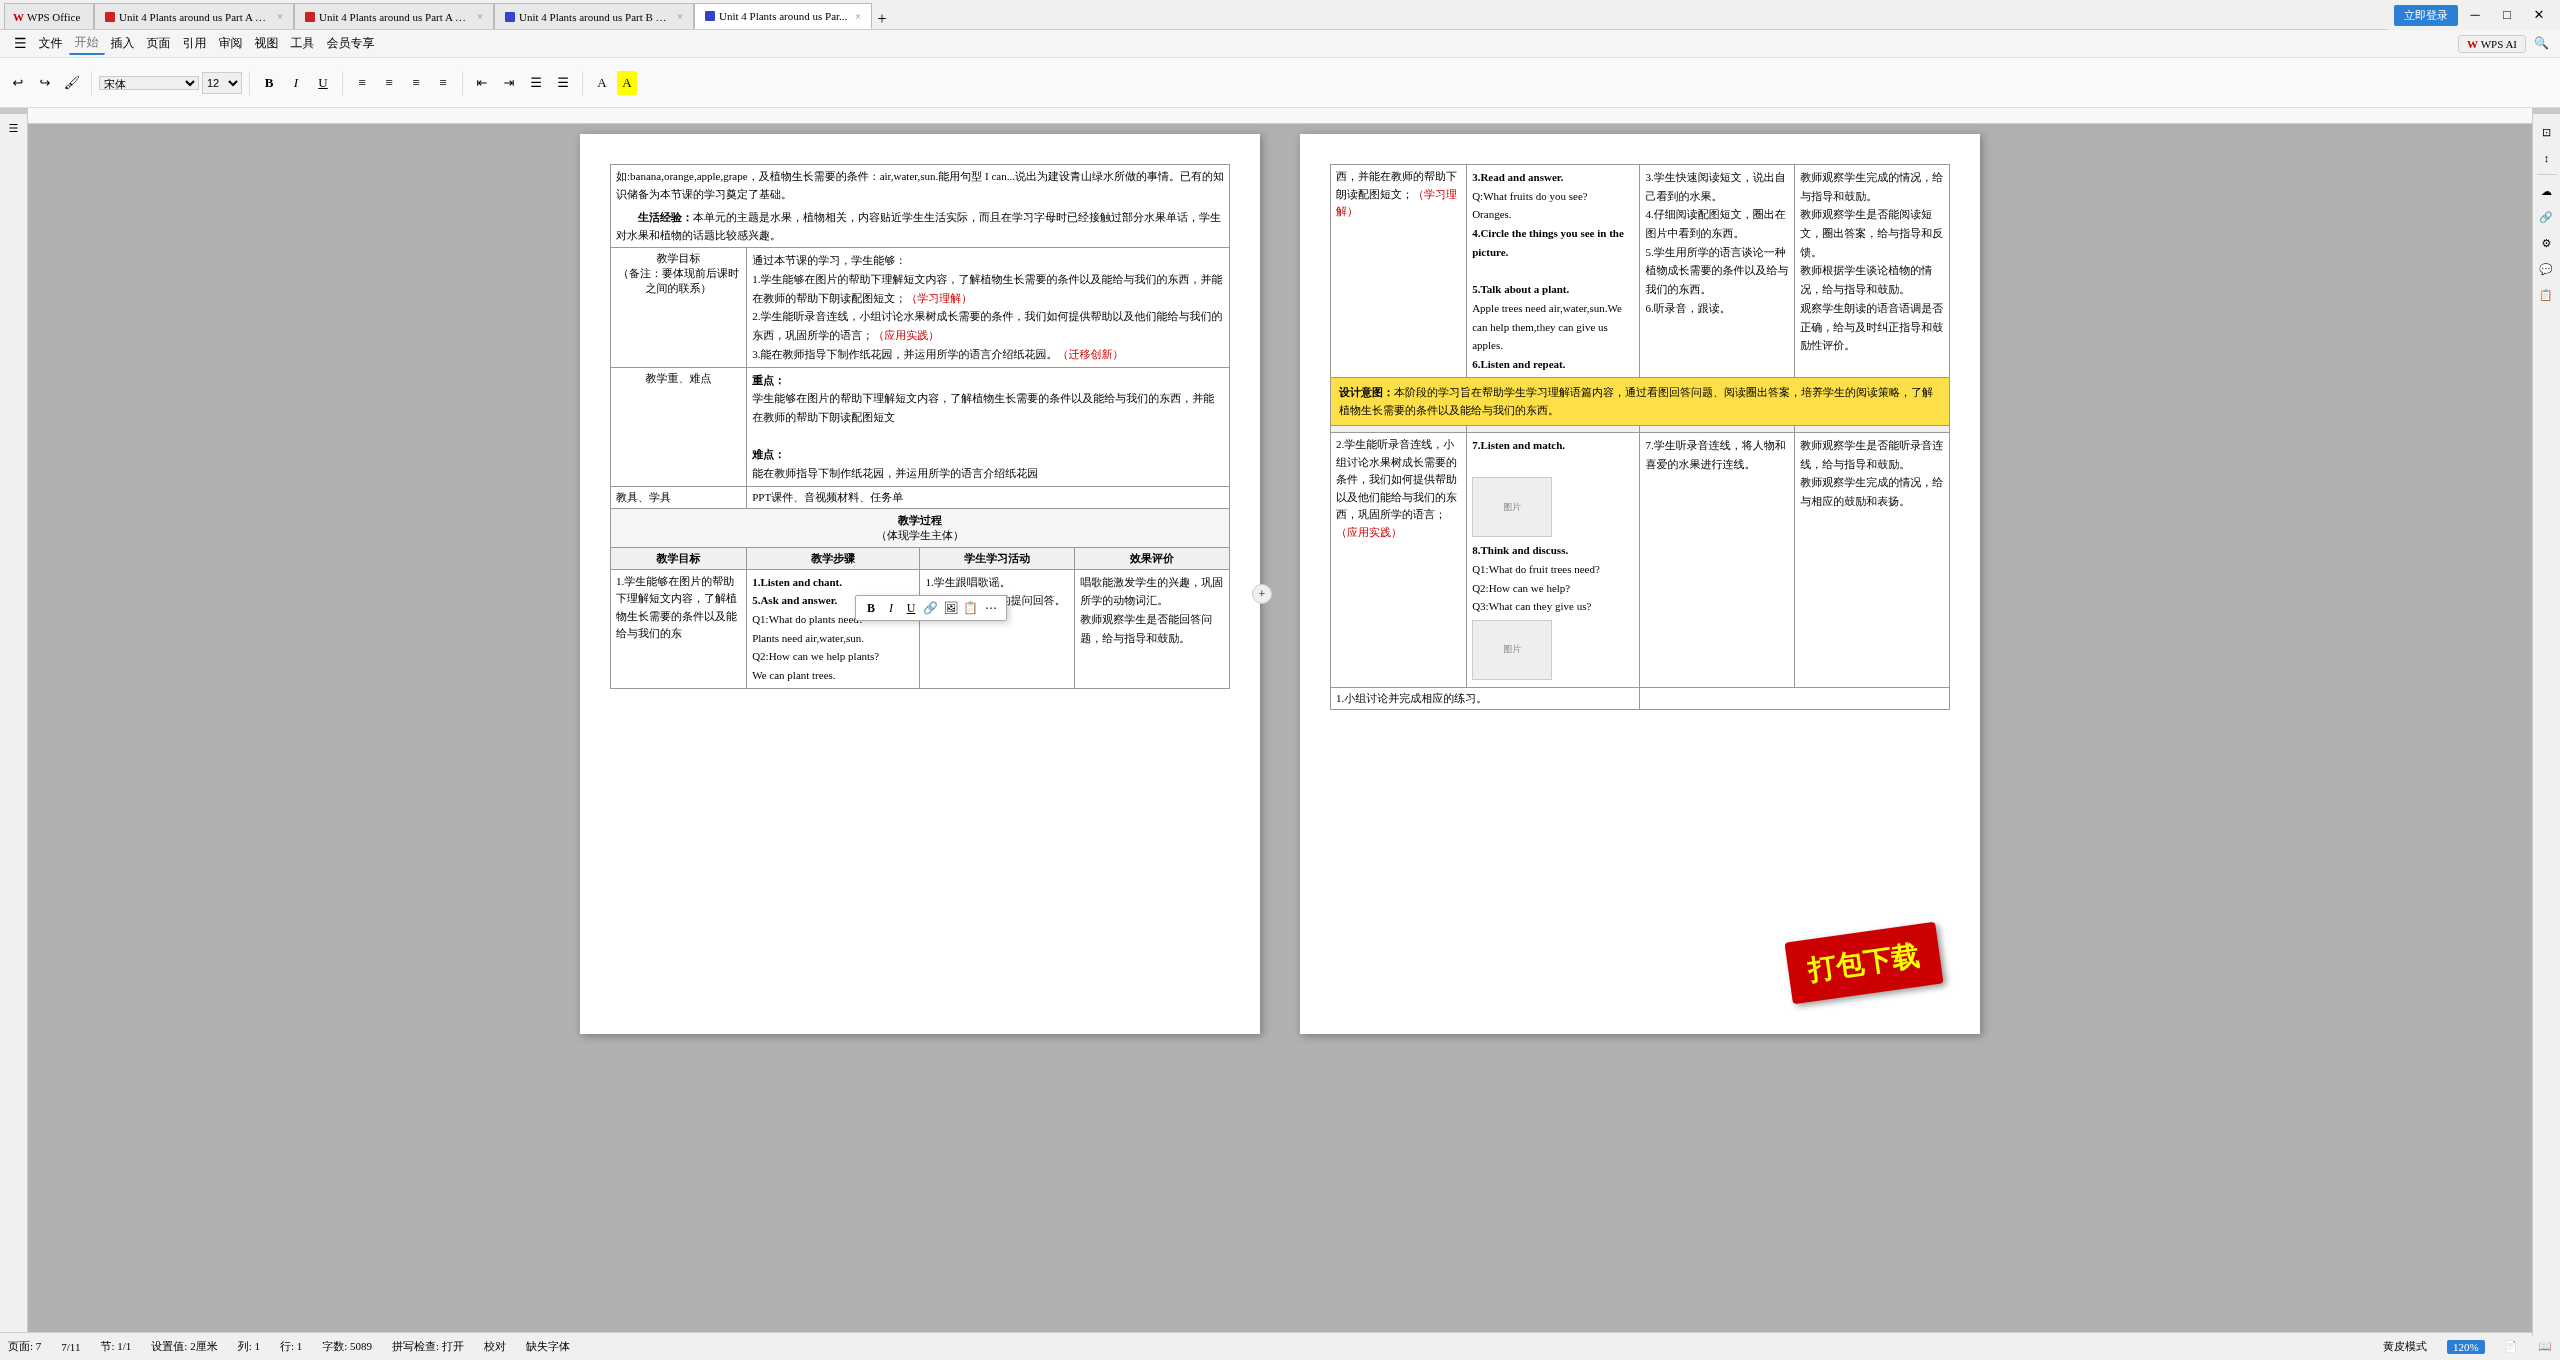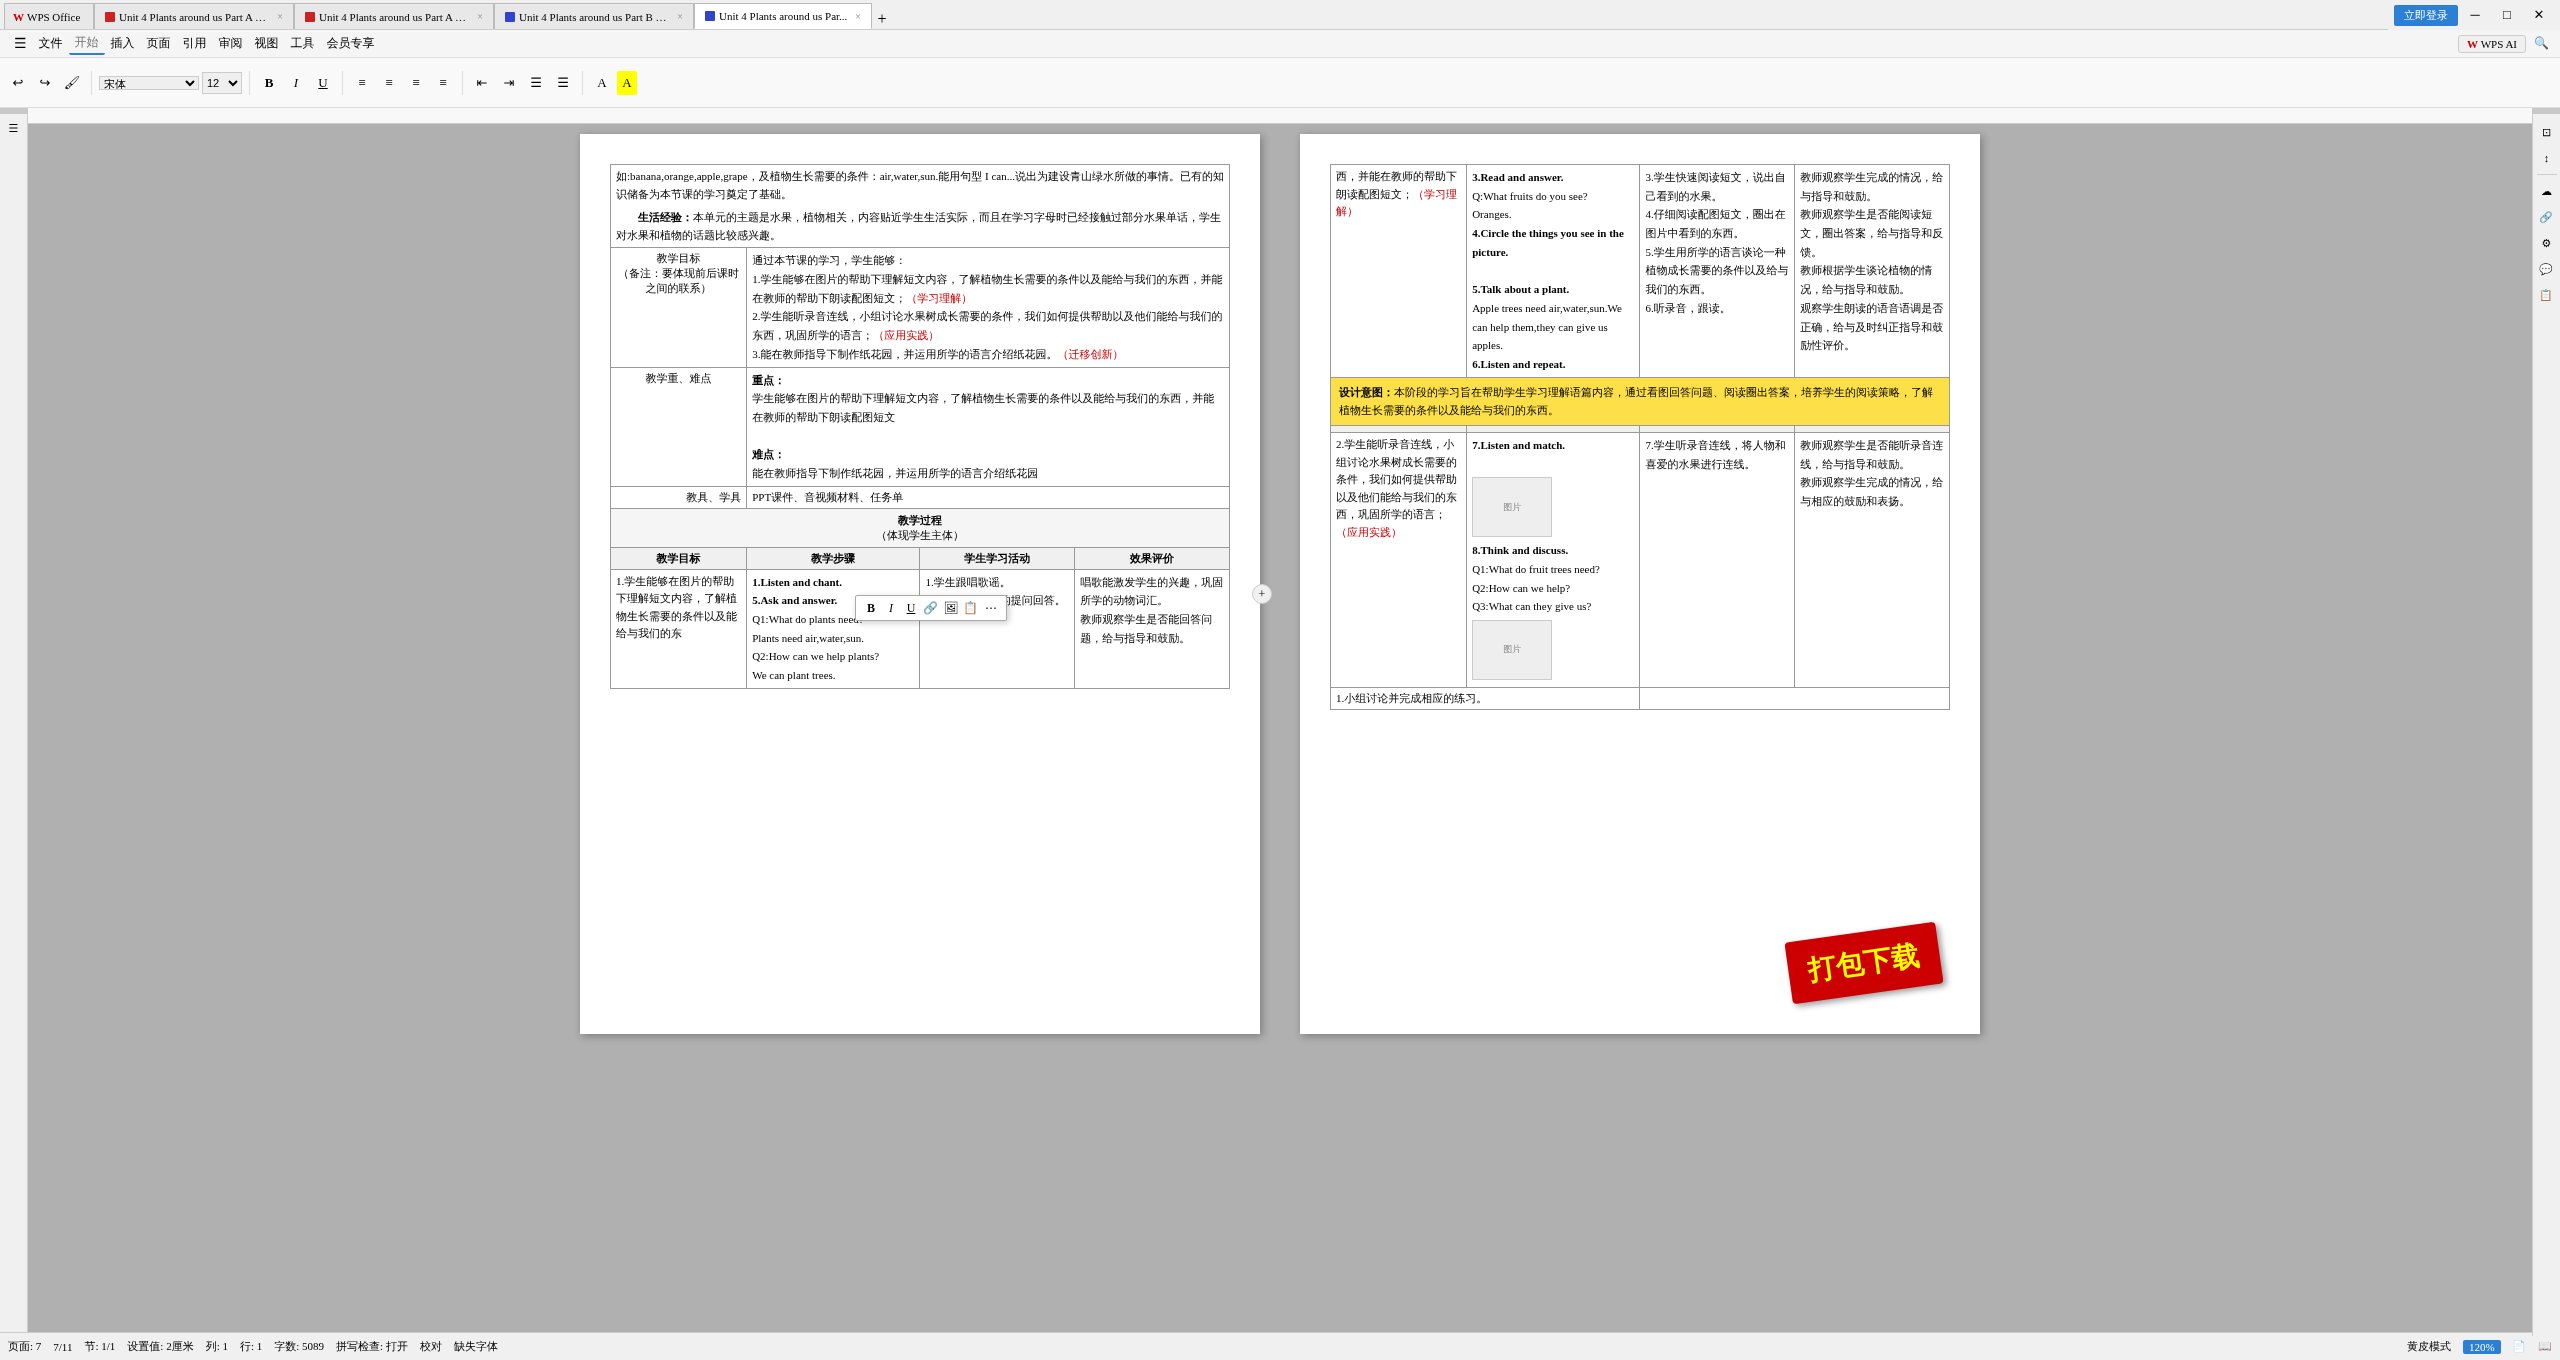--- a/index.html
+++ b/index.html
@@ -81,21 +81,21 @@
       bottom: 0;
       left: 0;
       right: 0;
       height: 28px;
       background: #f0f0f0;
       border-top: 1px solid #ccc;
       display: flex;
       align-items: center;
       padding: 0 8px;
       font-size: 11px;
-      gap: 12px;
+      gap: 20px;
     }
 
     
     #content-area {
       position: absolute;
       top: 114px;
       left: 0;
       right: 0;
       bottom: 24px;
       display: flex;
@@ -382,21 +382,21 @@
           <td style="text-align:center; font-size:11px;">教学重、难点</td>
           <td colspan="3" style="font-size:11px; line-height:1.7;">
             <strong>重点：</strong><br>
             学生能够在图片的帮助下理解短文内容，了解植物生长需要的条件以及能给与我们的东西，并能在教师的帮助下朗读配图短文<br><br>
             <strong>难点：</strong><br>
             能在教师指导下制作纸花园，并运用所学的语言介绍纸花园
           </td>
         </tr>
 
         <tr>
-          <td style="text-align:right; font-size:11px;">教具、学具</td>
+          <td style="text-align:left; font-size:11px;">教具、学具</td>
           <td colspan="3" style="font-size:11px;">PPT课件、音视频材料、任务单</td>
         </tr>
 
 
         <tr>
           <td colspan="4" class="section-header">
             教学过程<br><span style="font-weight:normal;">（体现学生主体）</span>
           </td>
         </tr>
 

